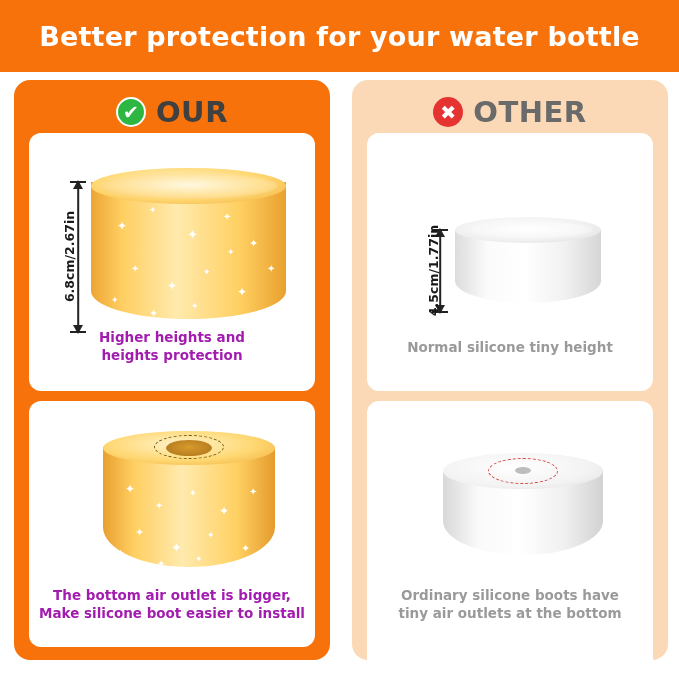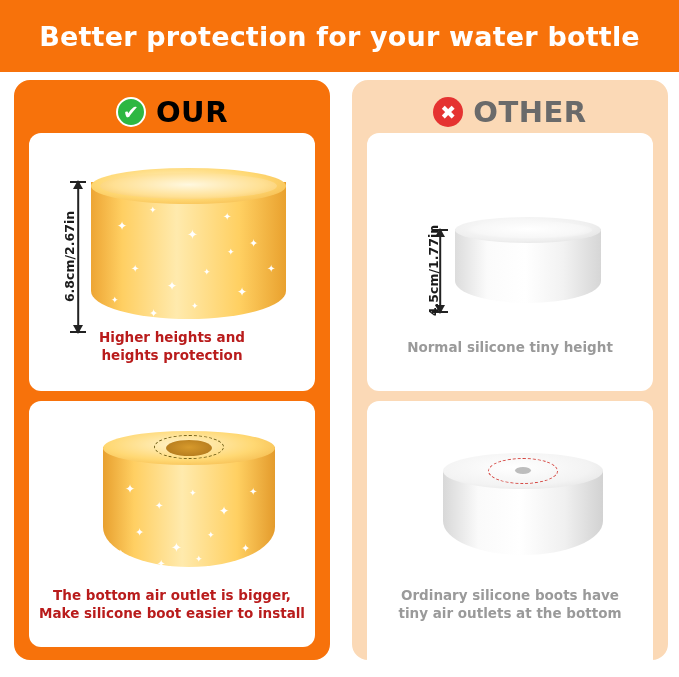--- a/index.html
+++ b/index.html
@@ -72,21 +72,21 @@
     align-items: center;
     justify-content: center;
     gap: 10px;
   }
   .col-head-label {
     font-size: 29px;
     font-weight: bold;
     font-family: "DejaVu Sans", sans-serif;
     letter-spacing: 0.5px;
   }
-  .our-label { color: #000000; }
+  .our-label { color: #404040; }
   .other-label { color: #6a6a6a; }
 
   .badge {
     width: 30px;
     height: 30px;
     border-radius: 50%;
     display: flex;
     align-items: center;
     justify-content: center;
     font-size: 19px;
@@ -117,21 +117,21 @@
   .card-caption {
     position: absolute;
     left: 8px;
     right: 8px;
     text-align: center;
     font-size: 13.5px;
     font-weight: bold;
     line-height: 1.32;
     font-family: "DejaVu Sans", sans-serif;
   }
-  .cap-orange { color: #b91c1c; }
+  .cap-orange { color: #a21caf; }
   .cap-gray { color: #9a9a9a; }
 
   
   .stage {
     position: absolute;
     left: 0;
     top: 0;
     width: 100%;
     height: 100%;
   }

